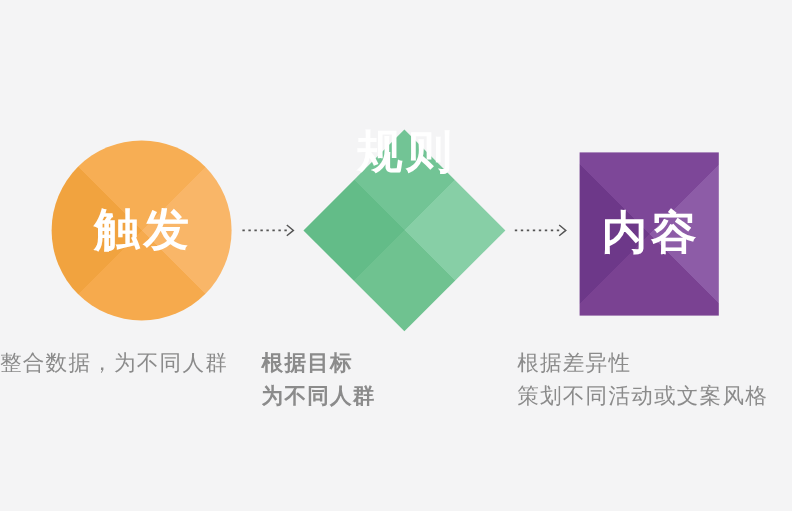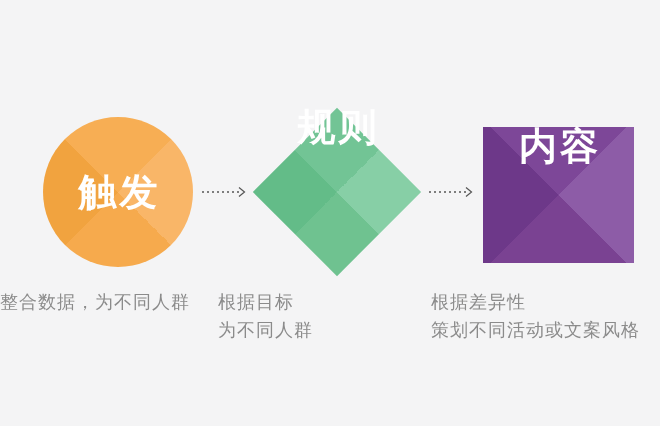--- a/index.html
+++ b/index.html
@@ -64,28 +64,29 @@
       var(--diamond-bottom) 0 50%,
       var(--diamond-left) 0 75%,
       var(--diamond-top) 0 100%);
     z-index: 1;
   }
   
   .square {
     position: absolute;
     left: 483px;
     top: 127px;
-    width: 151px;
+    width: 116px;
     height: 136px;
     background: conic-gradient(from 45deg,
       var(--square-right) 0 25%,
       var(--square-bottom) 0 50%,
       var(--square-left) 0 75%,
       var(--square-top) 0 100%);
     display: flex;
+    align-items: center;
     justify-content: center;
   }
   
   .arrow {
     position: absolute;
     color: var(--arrow-color, #555555);
   }
   .arrow1 { left: 201px; top: 186px; }
   .arrow2 { left: 428px; top: 186px; }
   
@@ -93,21 +94,21 @@
     position: absolute;
     top: 288px;
     width: 240px;
     text-align: left;
     font-size: 18px;
     line-height: 28px;
     color: var(--desc-text, #8b8b8b);
     letter-spacing: 1px;
   }
   .desc1 { left: 0px; }
-  .desc2 { left: 218px; }
+  .desc2 { left: 218px; font-weight: bold; }
   .desc3 { left: 431px; }
 </style>
 </head>
 <body>
 
 <div class="canvas">
 
   <div class="shape circle">
     <span class="shape-label">触发</span>
   </div>

